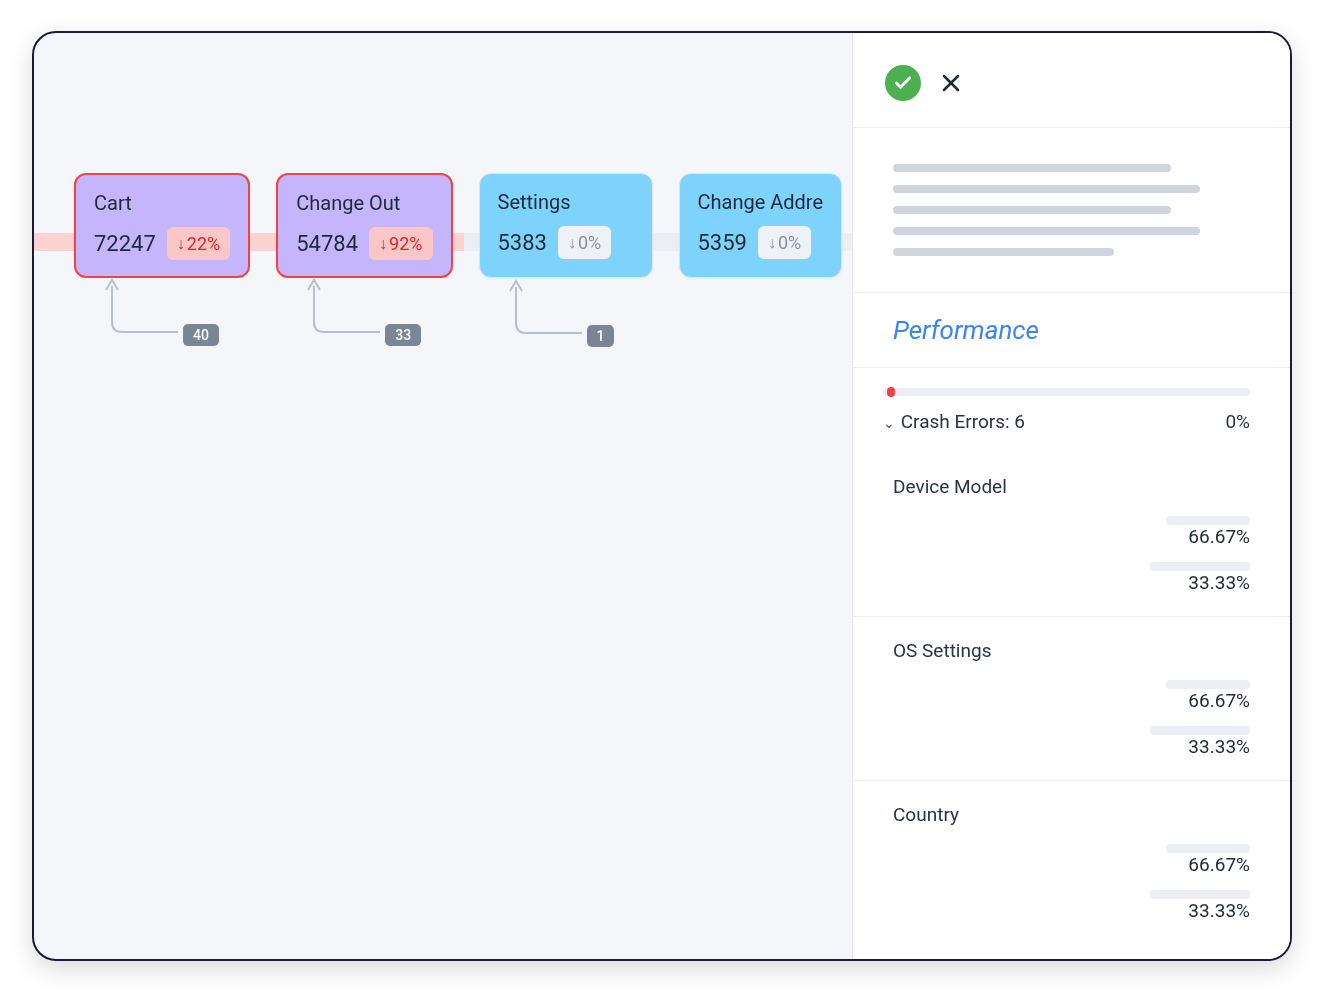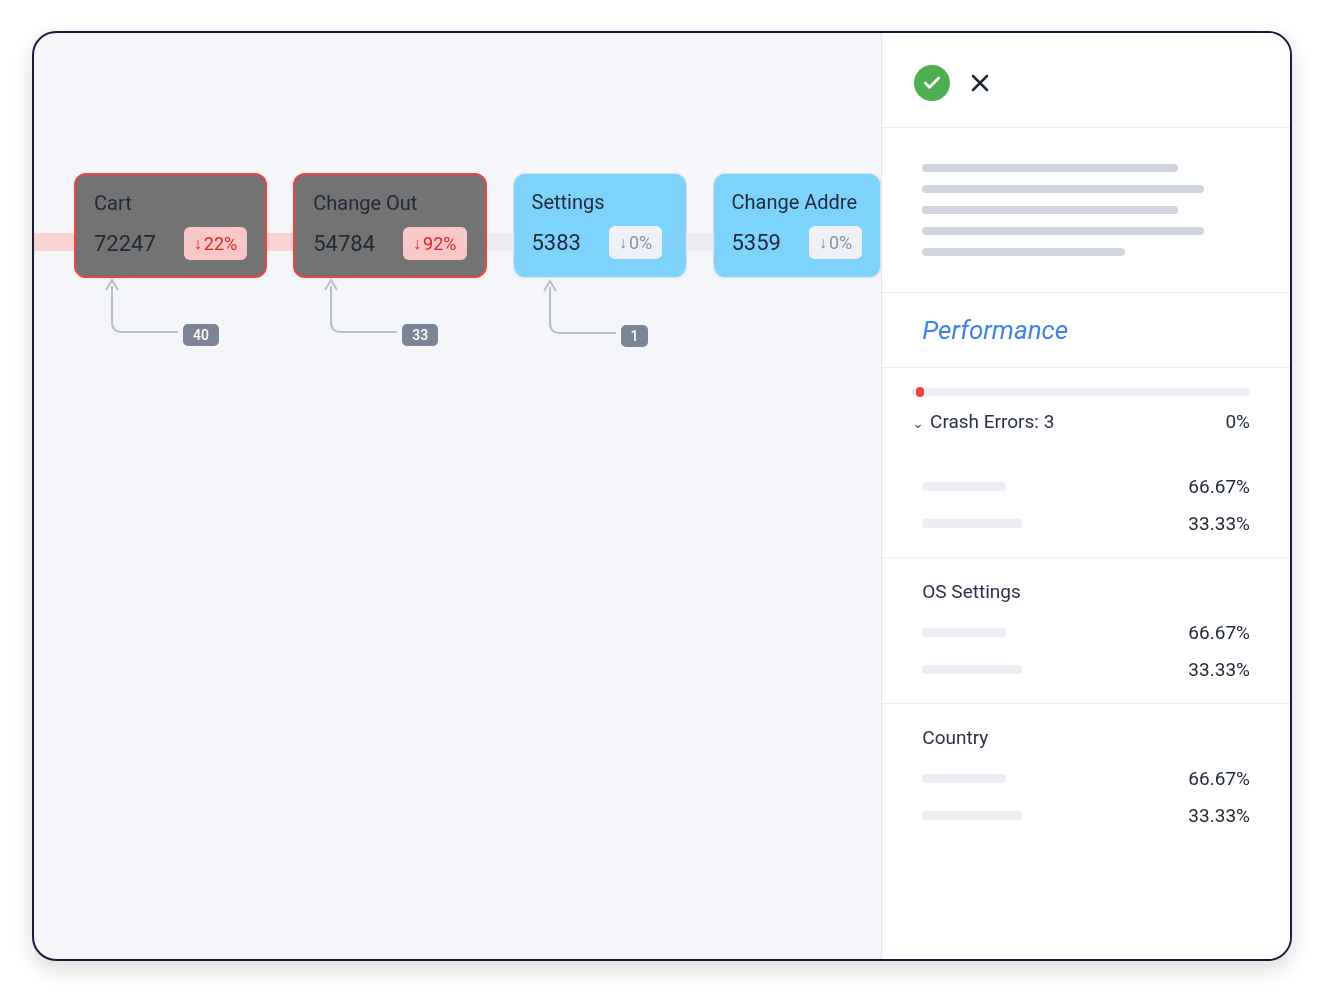--- a/index.html
+++ b/index.html
@@ -57,35 +57,35 @@
     .flow-node {
       background: #7dd3fc;
       border: 1px solid #e0e3eb;
       border-radius: 12px;
       padding: 16px 18px;
       min-width: 174px;
       box-shadow: 0 1px 3px rgba(0,0,0,0.04);
       position: relative;
     }
     .flow-node.alert {
-      background: #737373;
+      background: #c4b5fd;
       border: 2px solid #ef4444;
     }
     .node-title {
       font-size: 20px;
       color: #1f2937;
       font-weight: 400;
       margin-bottom: 12px;
       white-space: nowrap;
       overflow: hidden;
     }
     .node-body {
       display: flex;
       align-items: center;
-      gap: 28px;
+      gap: 11px;
     }
     .node-value {
       font-size: 22px;
       color: #1f2937;
       font-weight: 400;
     }
     .node-delta {
       display: inline-flex;
       align-items: center;
       gap: 2px;
@@ -231,22 +231,23 @@
     .dim-section {
       padding: 22px 40px;
     }
     .dim-title {
       font-size: 19px;
       color: #2a3246;
       margin-bottom: 18px;
     }
     .dim-row {
       display: flex;
-      align-items: center;
+      align-items: flex-end;
       margin-bottom: 14px;
+      flex-direction: column;
     }
     .dim-bar {
       height: 9px;
       background: #eceef3;
       border-radius: 4px;
     }
     .dim-bar.w1 { width: 84px; }
     .dim-bar.w2 { width: 100px; }
     .dim-value {
       margin-left: auto;
@@ -365,26 +366,27 @@
     <div class="divider"></div>
     <div class="section-title">Performance</div>
     <div class="divider"></div>
 
     <div class="perf-row">
       <div class="perf-bar">
         <div class="perf-dot"></div>
       </div>
       <div class="perf-label-row">
         <span class="chevron">⌄</span>
-        <span>Crash Errors: 3</span>
+        <span>Crash Errors: 6</span>
         <span class="perf-percent">0%</span>
       </div>
     </div>
 
     <div class="dim-section">
+      <div class="dim-title">Device Model</div>
       <div class="dim-row">
         <div class="dim-bar w1"></div>
         <div class="dim-value">66.67%</div>
       </div>
       <div class="dim-row" style="margin-bottom:0">
         <div class="dim-bar w2"></div>
         <div class="dim-value">33.33%</div>
       </div>
     </div>
     <div class="divider"></div>

